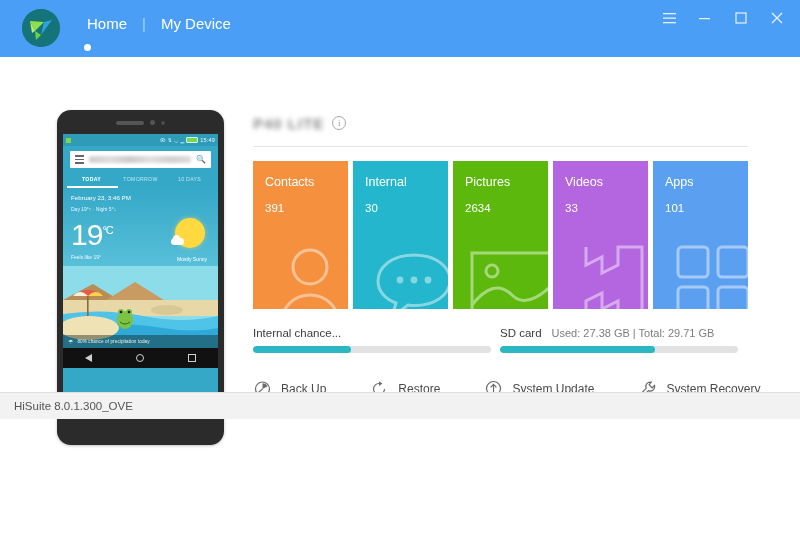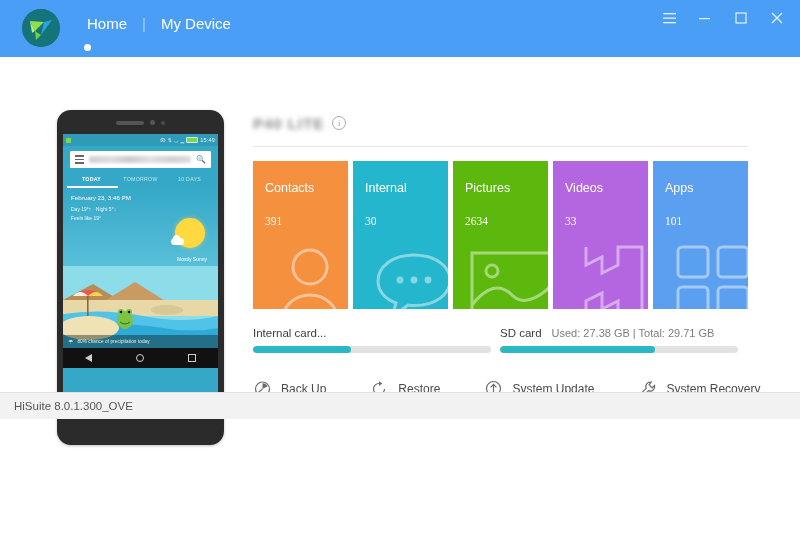--- a/index.html
+++ b/index.html
@@ -158,23 +158,23 @@
     color: #9a9a9a; font-size: 9px; display: flex; align-items: center;
     justify-content: center; cursor: pointer; font-family: "Liberation Serif", serif;
   }
   .divider { height: 1px; background: #e6e6e6; margin: 10px 0 14px 0; }
 
   .tiles { display: flex; gap: 5px; }
   .tile {
     position: relative; width: 96px; height: 148px; overflow: hidden;
     cursor: pointer; color: #fff;
   }
-  .tile .tl { position: relative; z-index: 2; padding: 19px 0 0 12px; }
+  .tile .tl { position: relative; z-index: 2; padding: 13px 0 0 12px; }
   .tile .tl .t-label { font-size: 12.5px; line-height: 16px; }
-  .tile .tl .t-count { font-size: 11.5px; line-height: 16px; margin-top: 17px; font-family: Liberation Serif, serif; }
+  .tile .tl .t-count { font-size: 11.5px; line-height: 16px; margin-top: 10px; }
   .tile .wm {
     position: absolute; right: -6px; bottom: -14px; z-index: 1; opacity: .45;
   }
 
   .storage { display: flex; gap: 0; margin-top: 18px; }
   .stor-block { width: 247px; }
   .stor-head { display: flex; align-items: baseline; gap: 10px; }
   .stor-name { font-size: 11.5px; color: #3c3c3c; white-space: nowrap; }
   .stor-val { font-size: 11px; color: #7d7d7d; }
   .bar-track {
@@ -287,20 +287,23 @@
       <div class="wtabs">
         <div class="wtab active">TODAY</div>
         <div class="wtab">TOMORROW</div>
         <div class="wtab">10 DAYS</div>
       </div>
       <div class="wtab-underline"></div>
 
       <div class="wbody">
         <div class="wdate">February 23, 3:46 PM</div>
         <div class="wdaynight">Day 19°↑ · Night 5°↓</div>
+        <div class="wtemp">
+          <span>19</span><sup>°C</sup>
+        </div>
         <div class="wfeels">Feels like 19°</div>
 
         <div class="wsun"></div>
         <div class="wcloud"></div>
         <div class="wcond">Mostly Sunny</div>
 
         <svg class="scene" viewBox="0 0 155 82">
           <rect x="0" y="0" width="155" height="82" fill="#8ddcea"></rect>
           <path d="M0 34 L30 18 L56 34 Z" fill="#b98b55"></path>
           <path d="M40 36 L72 16 L104 36 Z" fill="#c99a62"></path>
@@ -405,21 +408,21 @@
           <rect x="44" y="4" width="30" height="30" rx="4" fill="none" stroke="#fff" stroke-width="3"></rect>
           <rect x="4" y="44" width="30" height="30" rx="4" fill="none" stroke="#fff" stroke-width="3"></rect>
           <rect x="44" y="44" width="30" height="30" rx="4" fill="none" stroke="#fff" stroke-width="3"></rect>
         </svg>
       </div>
     </div>
 
     <div class="storage">
       <div class="stor-block">
         <div class="stor-head">
-          <span class="stor-name">Internal card...</span>
+          <span class="stor-name">Internal chance...</span>
         </div>
         <div class="bar-track">
           <div class="bar-fill" style="width:41%"></div>
         </div>
       </div>
 
       <div class="stor-block">
         <div class="stor-head">
           <span class="stor-name">SD card</span>
           <span class="stor-val">Used: 27.38 GB | Total: 29.71 GB</span>

